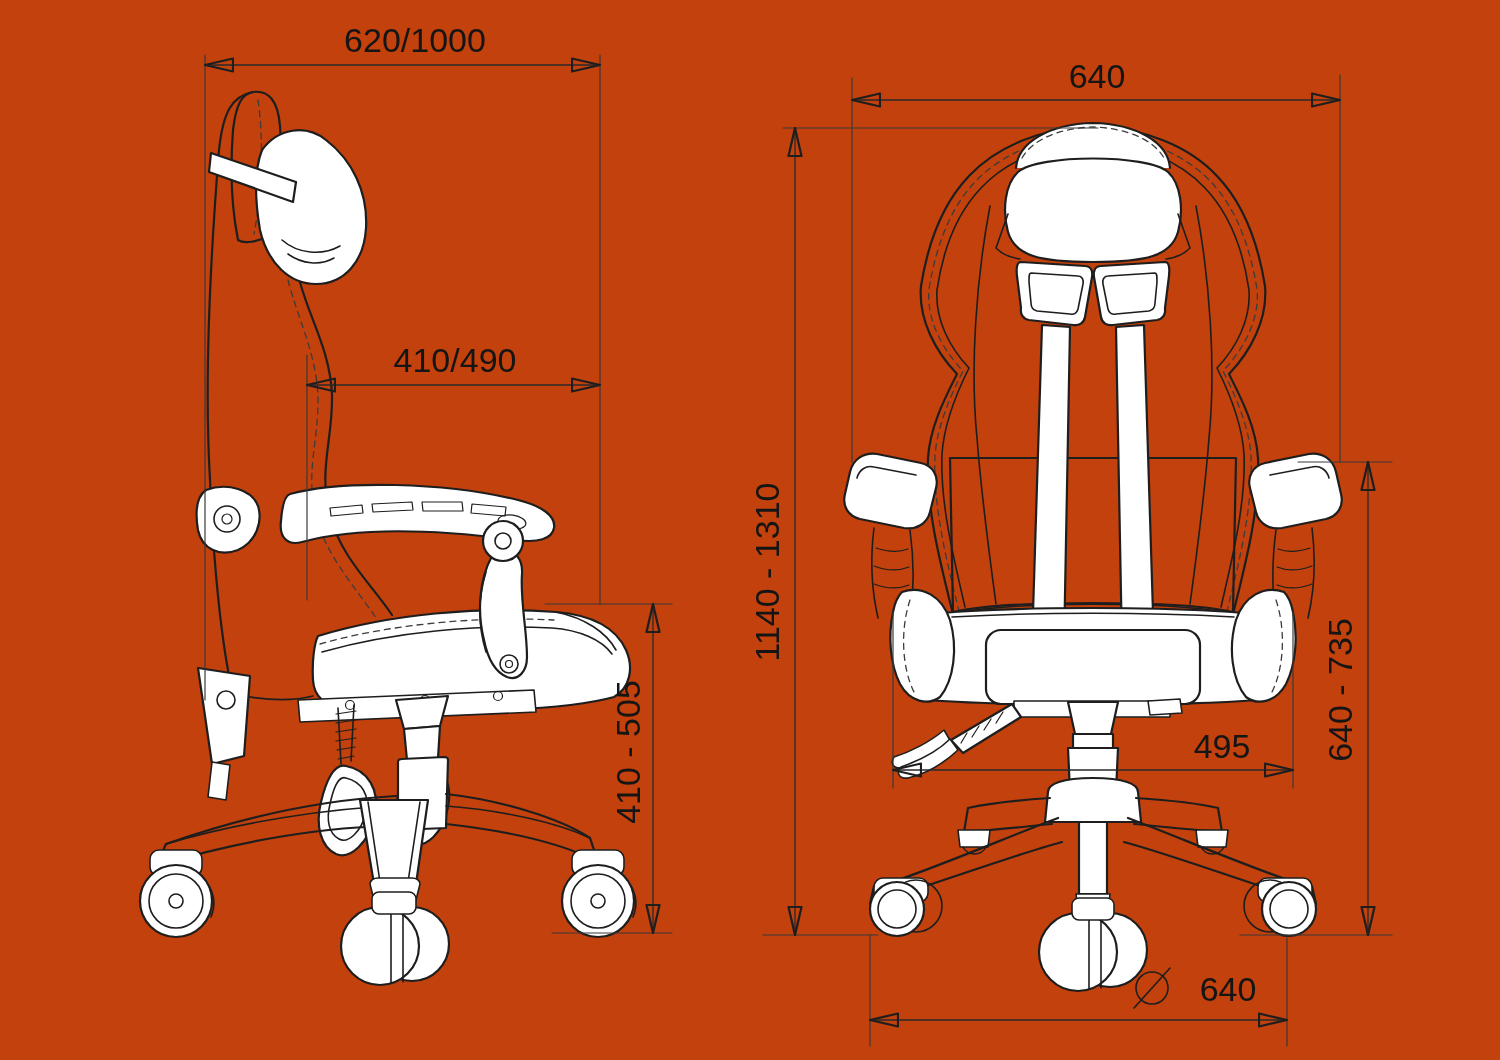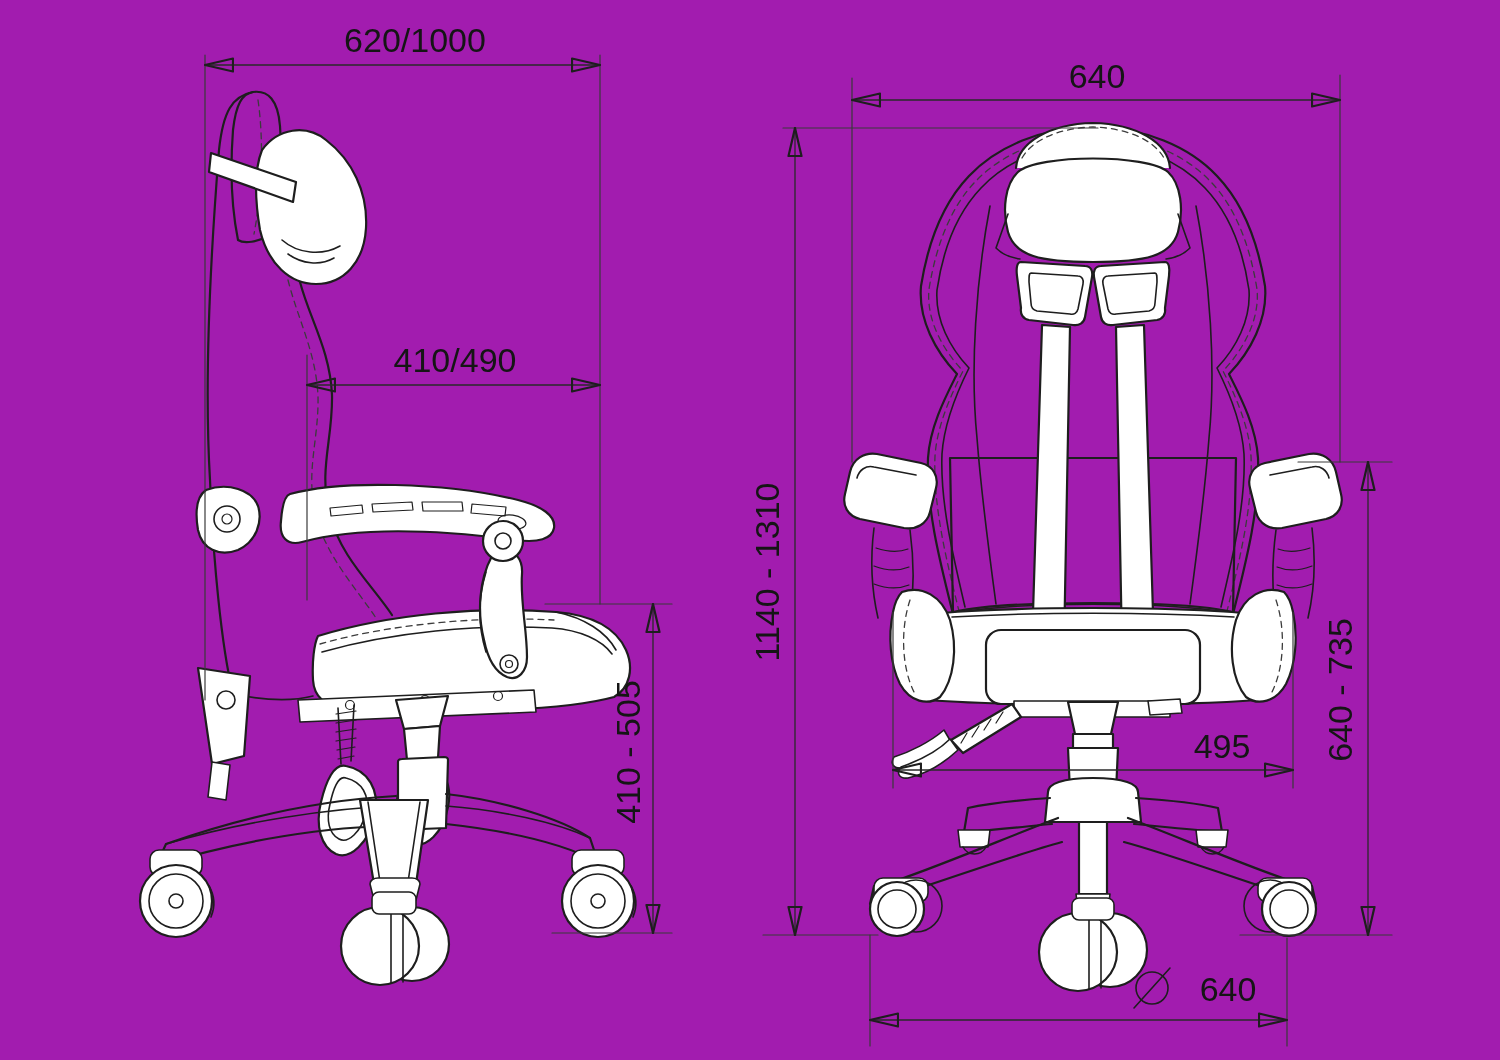--- a/index.html
+++ b/index.html
@@ -1,16 +1,16 @@
 <!DOCTYPE html>
 <html><head>
 <meta charset="utf-8">
 <style>
   html,body{margin:0;padding:0;background:#ffffff;}
-  #stage{position:relative;width:1500px;height:1060px;background:#a21caf;overflow:hidden;}
+  #stage{position:relative;width:1500px;height:1060px;background:#c2410c;overflow:hidden;}
   svg{position:absolute;left:0;top:0;}
   svg path, svg line, svg rect, svg circle, svg ellipse, svg polyline{
     fill:none;stroke:#1e1e1e;stroke-width:2.2;stroke-linecap:round;stroke-linejoin:round;
   }
   .thin{stroke-width:1.6;}
   .hair{stroke-width:1.2;}
   .dim{stroke-width:1.3;stroke:#2a2a2a;}
   .ext{stroke-width:1.2;stroke:#3a3a3a;}
   .dash{stroke-width:1.3;stroke-dasharray:6 5;stroke:#3c3c3c;}
   .qdash{stroke-width:1.1;stroke-dasharray:4 4;stroke:#4a4a4a;}

